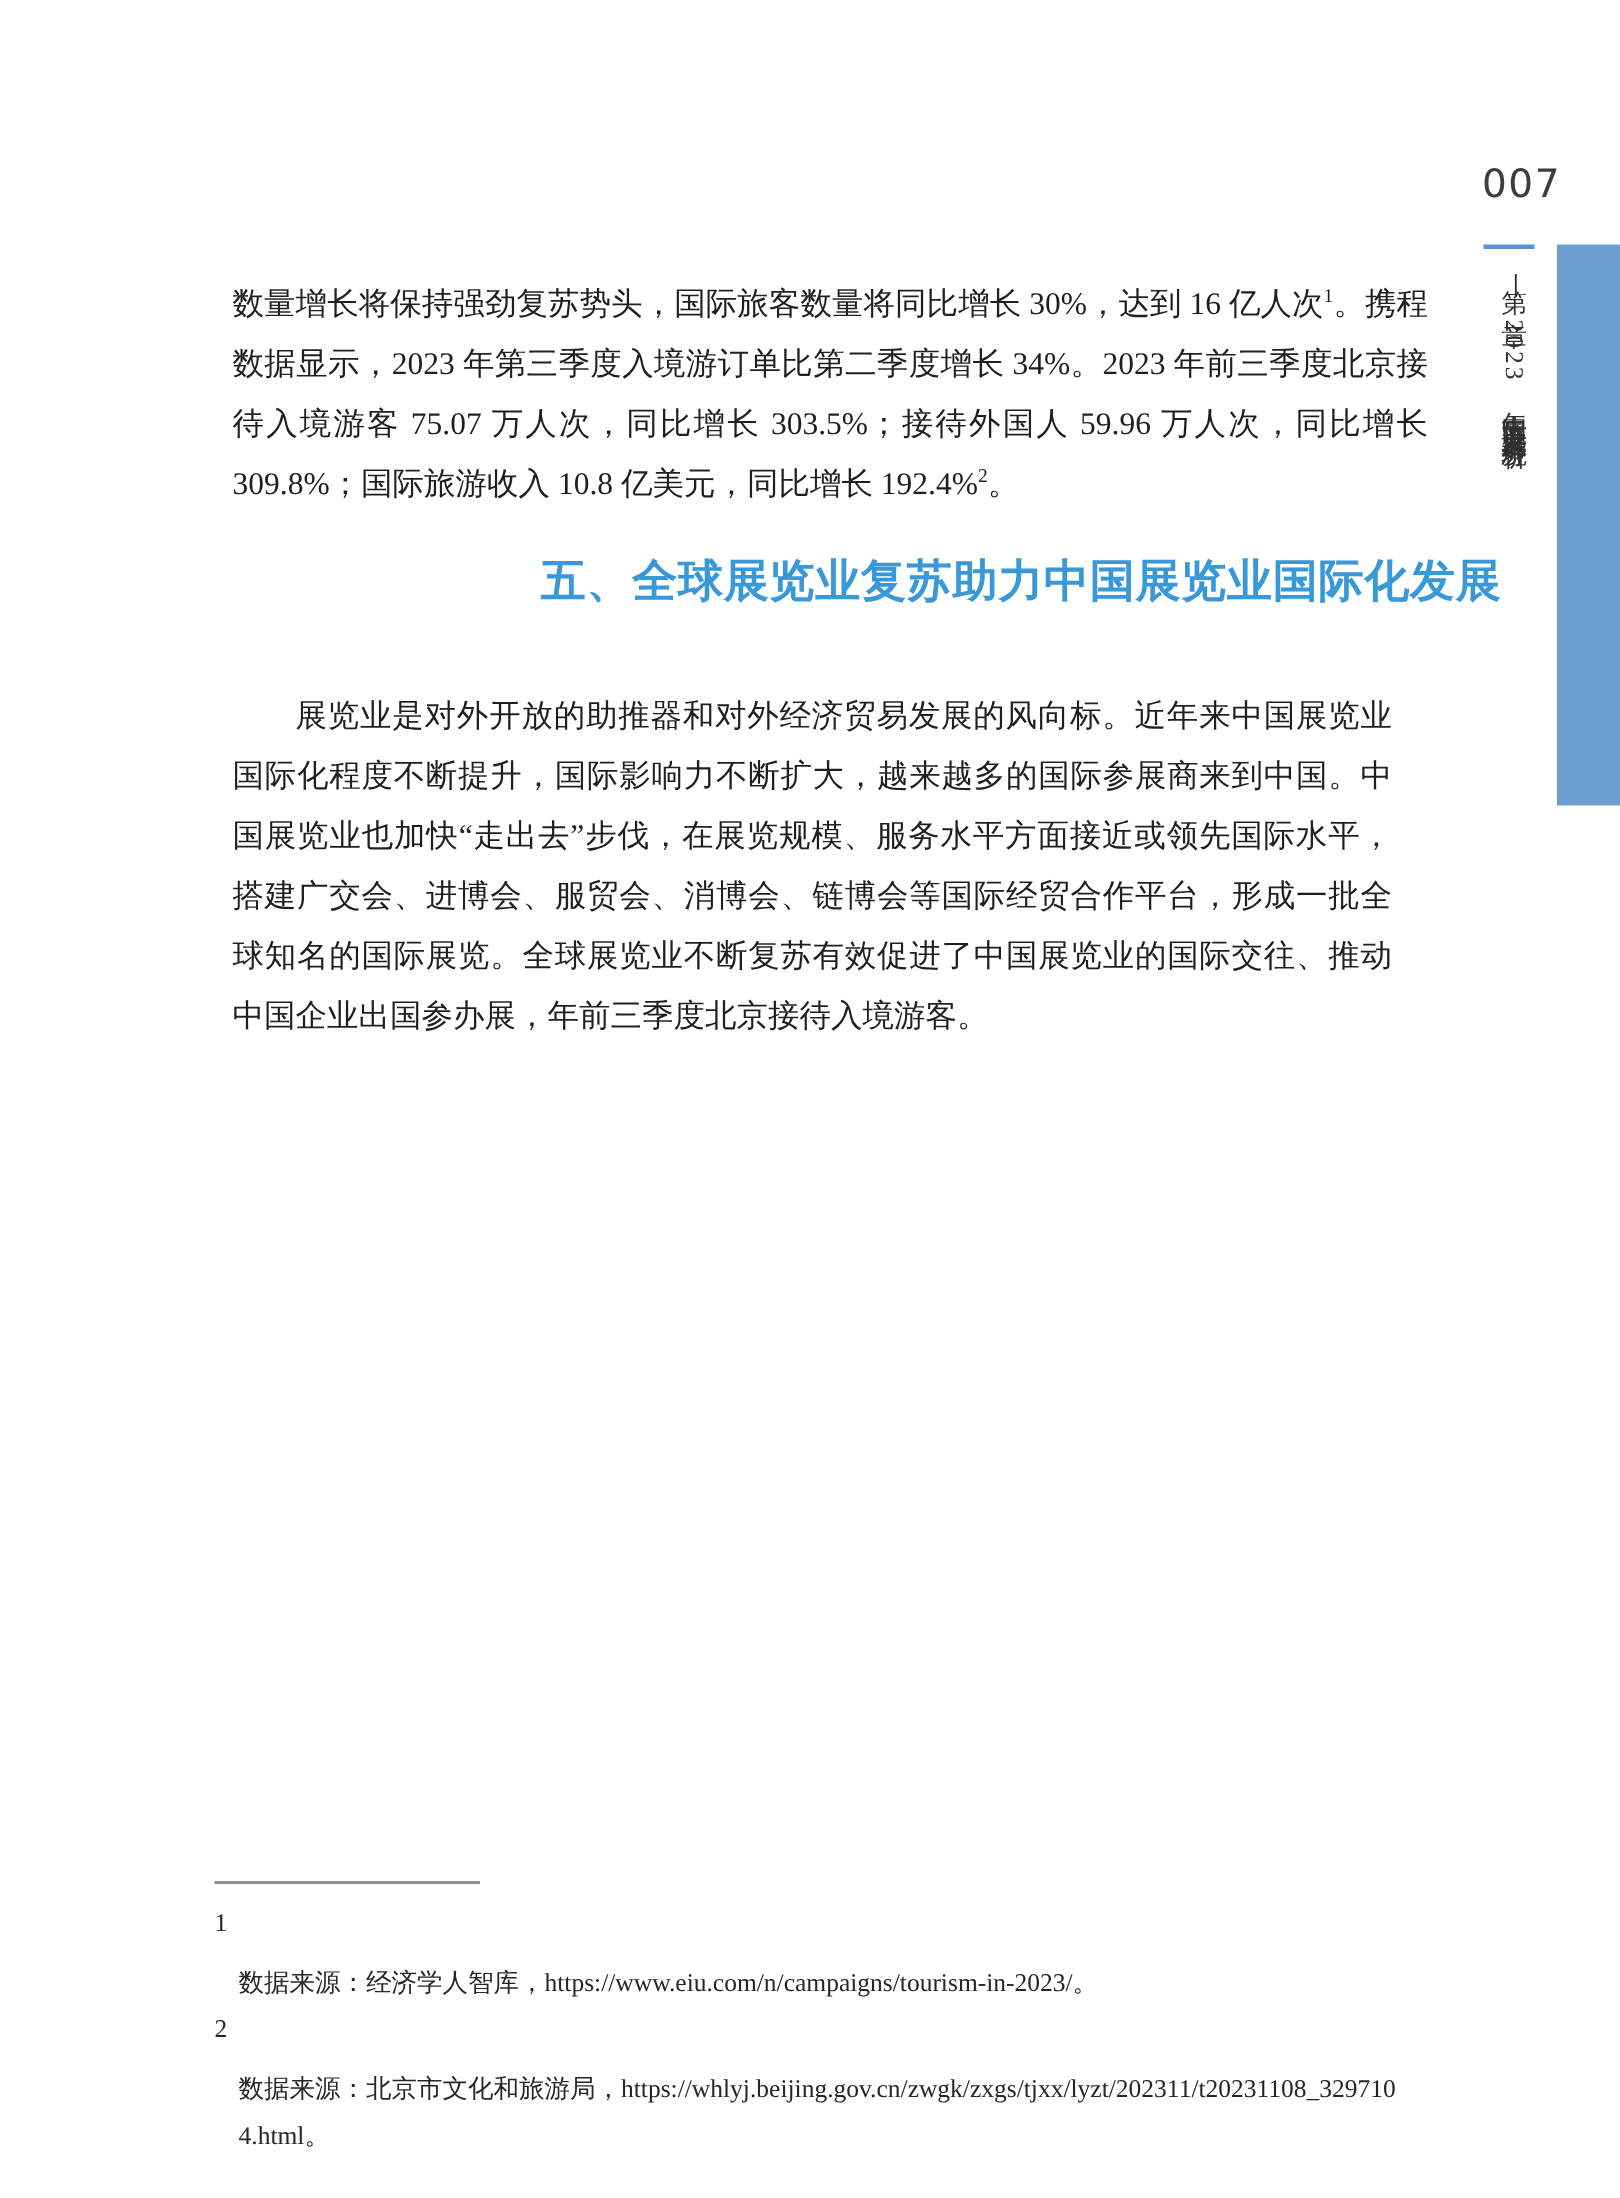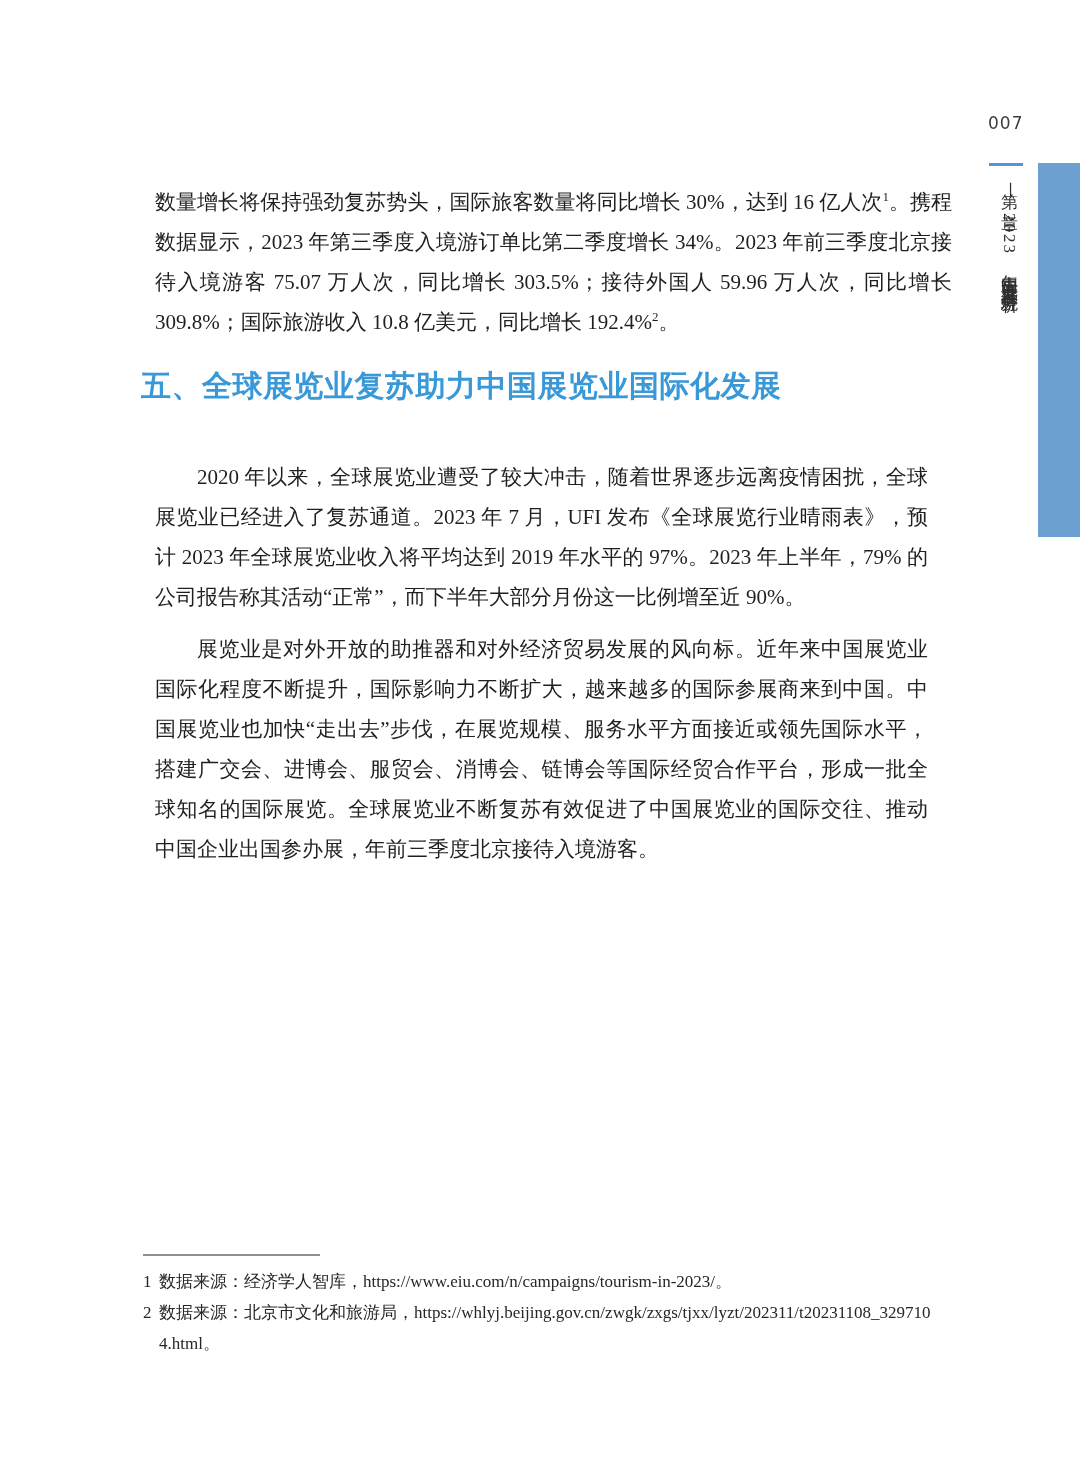--- a/index.html
+++ b/index.html
@@ -4,21 +4,21 @@
 <style>
   html,body{margin:0;padding:0;background:#ffffff;}
   .page{
     position:relative;width:1080px;height:1465px;background:#ffffff;overflow:hidden;
     font-family:"Liberation Serif","DejaVu Serif",serif;
   }
   
   .pagenum{
     position:absolute;left:988px;top:108px;
     font-family:"DejaVu Sans","Liberation Sans",sans-serif;
-    font-size:17px;line-height:30px;color:#3d3d3d;letter-spacing:1px;
+    font-size:26px;line-height:30px;color:#3d3d3d;letter-spacing:1px;
   }
   .pagenum-rule{
     position:absolute;left:989px;top:163px;width:34px;height:3px;
     background:var(--pagenum-rule-blue,#5496d4);
   }
   .side-rect{
     position:absolute;left:1038px;top:163px;width:42px;height:374px;
     background:var(--sidebar-bar-blue,#6ca0d0);
   }
   .side-text{
@@ -31,55 +31,55 @@
   
   .para{
     font-size:21px;line-height:40px;text-align:justify;
     color:var(--body-text,#1f1f1f);margin:12px;
   }
   .para1{position:absolute;left:143px;top:170px;width:797px;}
   .indent{text-indent:42px;}
   .fnref{font-size:13px;line-height:0;}
   .heading{
     position:absolute;left:141px;top:366px;margin:0;width:860px;
-    font-family:Liberation Mono, monospace;
+    font-family:Liberation Sans, sans-serif;
     font-weight:700;font-size:30px;line-height:44px;letter-spacing:0.5px;
     color:var(--heading-blue,#3898d8);
+    text-align:right;
   }
   .paras{position:absolute;left:143px;top:445px;width:797px;}
   
   .fn-sep{
     position:absolute;left:143px;top:1254px;width:177px;height:2px;
     background:var(--separator-gray,#8f8f8f);
   }
   .footnotes{
     position:absolute;left:143px;top:1266px;width:797px;
     font-size:17px;line-height:31px;color:#262626;
   }
   .fn{display:flex;}
   .fn-num{flex:0 0 16px;}
-  .fn-text{flex:1;word-break:break-all;text-align:left;}
+  .fn-text{flex:1;word-break:break-all;text-align:left;margin-top:40px;}
 </style>
 </head>
 <body>
 
 <div class="page">
 
   <div class="pagenum">007</div>
   <div class="pagenum-rule"></div>
   <div class="side-rect"></div>
 
   <div class="side-text"><span>第</span><span class="rot">一</span><span>章</span><span class="side-title">2023 年中国展览业发展环境分析</span></div>
 
   <p class="para para1"><span>数量增长将保持强劲复苏势头，国际旅客数量将同比增长 30%，达到 16 亿人次</span><sup class="fnref">1</sup><span>。携程数据显示，2023 年第三季度入境游订单比第二季度增长 34%。2023 年前三季度北京接待入境游客 75.07 万人次，同比增长 303.5%；接待外国人 59.96 万人次，同比增长 309.8%；国际旅游收入 10.8 亿美元，同比增长 192.4%</span><sup class="fnref">2</sup><span>。</span></p>
 
   <h2 class="heading">五、全球展览业复苏助力中国展览业国际化发展</h2>
 
   <div class="paras">
-    <p class="para indent">2020 年以来，全球展览业遭受了较大冲击，随着世界逐步远离疫情困扰，全球展览业已经进入了复苏通道。2023 年 7 月，UFI 发布《全球展览行业晴雨表》，预计 2023 年全球展览业收入将平均达到 2019 年水平的 97%。2023 年上半年，79% 的公司报告称其活动“正常”，而下半年大部分月份这一比例增至近 90%。</p>
     <p class="para indent">展览业是对外开放的助推器和对外经济贸易发展的风向标。近年来中国展览业国际化程度不断提升，国际影响力不断扩大，越来越多的国际参展商来到中国。中国展览业也加快“走出去”步伐，在展览规模、服务水平方面接近或领先国际水平，搭建广交会、进博会、服贸会、消博会、链博会等国际经贸合作平台，形成一批全球知名的国际展览。全球展览业不断复苏有效促进了中国展览业的国际交往、推动中国企业出国参办展，年前三季度北京接待入境游客。</p>
   </div>
 
   <div class="fn-sep"></div>
 
   <div class="footnotes">
     <div class="fn">
       <span class="fn-num">1</span>
       <span class="fn-text">数据来源：经济学人智库，https://www.eiu.com/n/campaigns/tourism-in-2023/。</span>
     </div>

